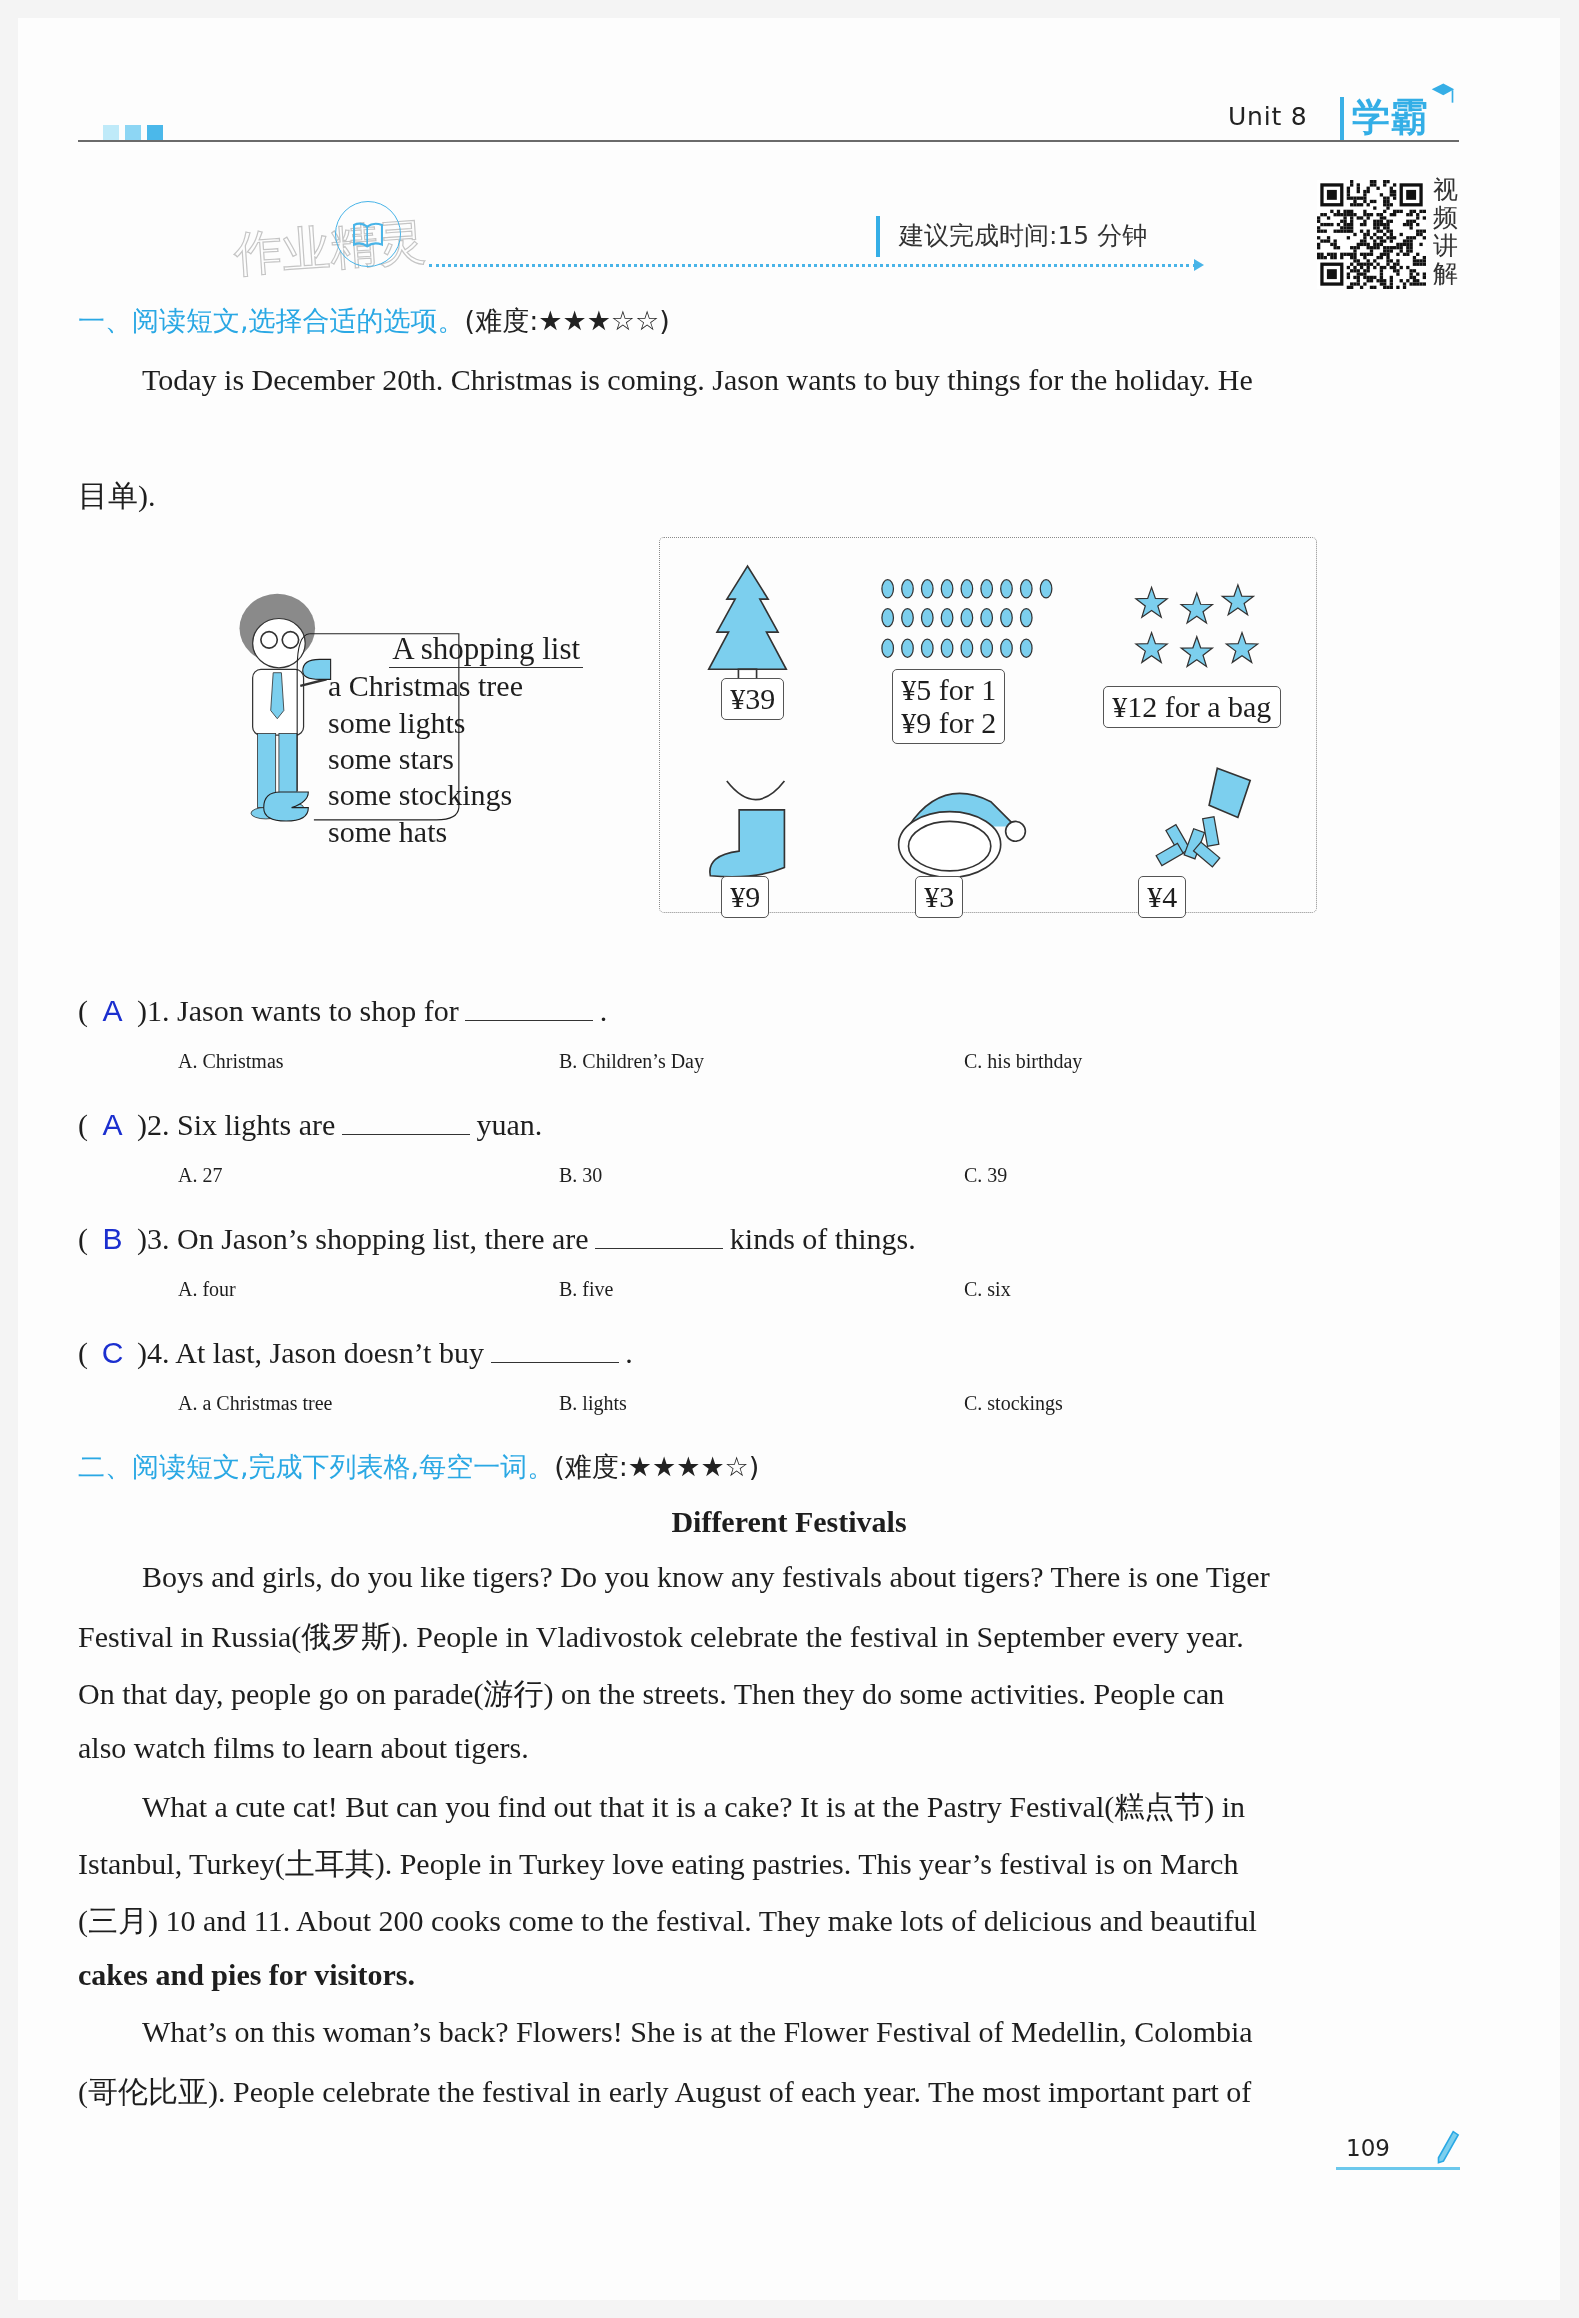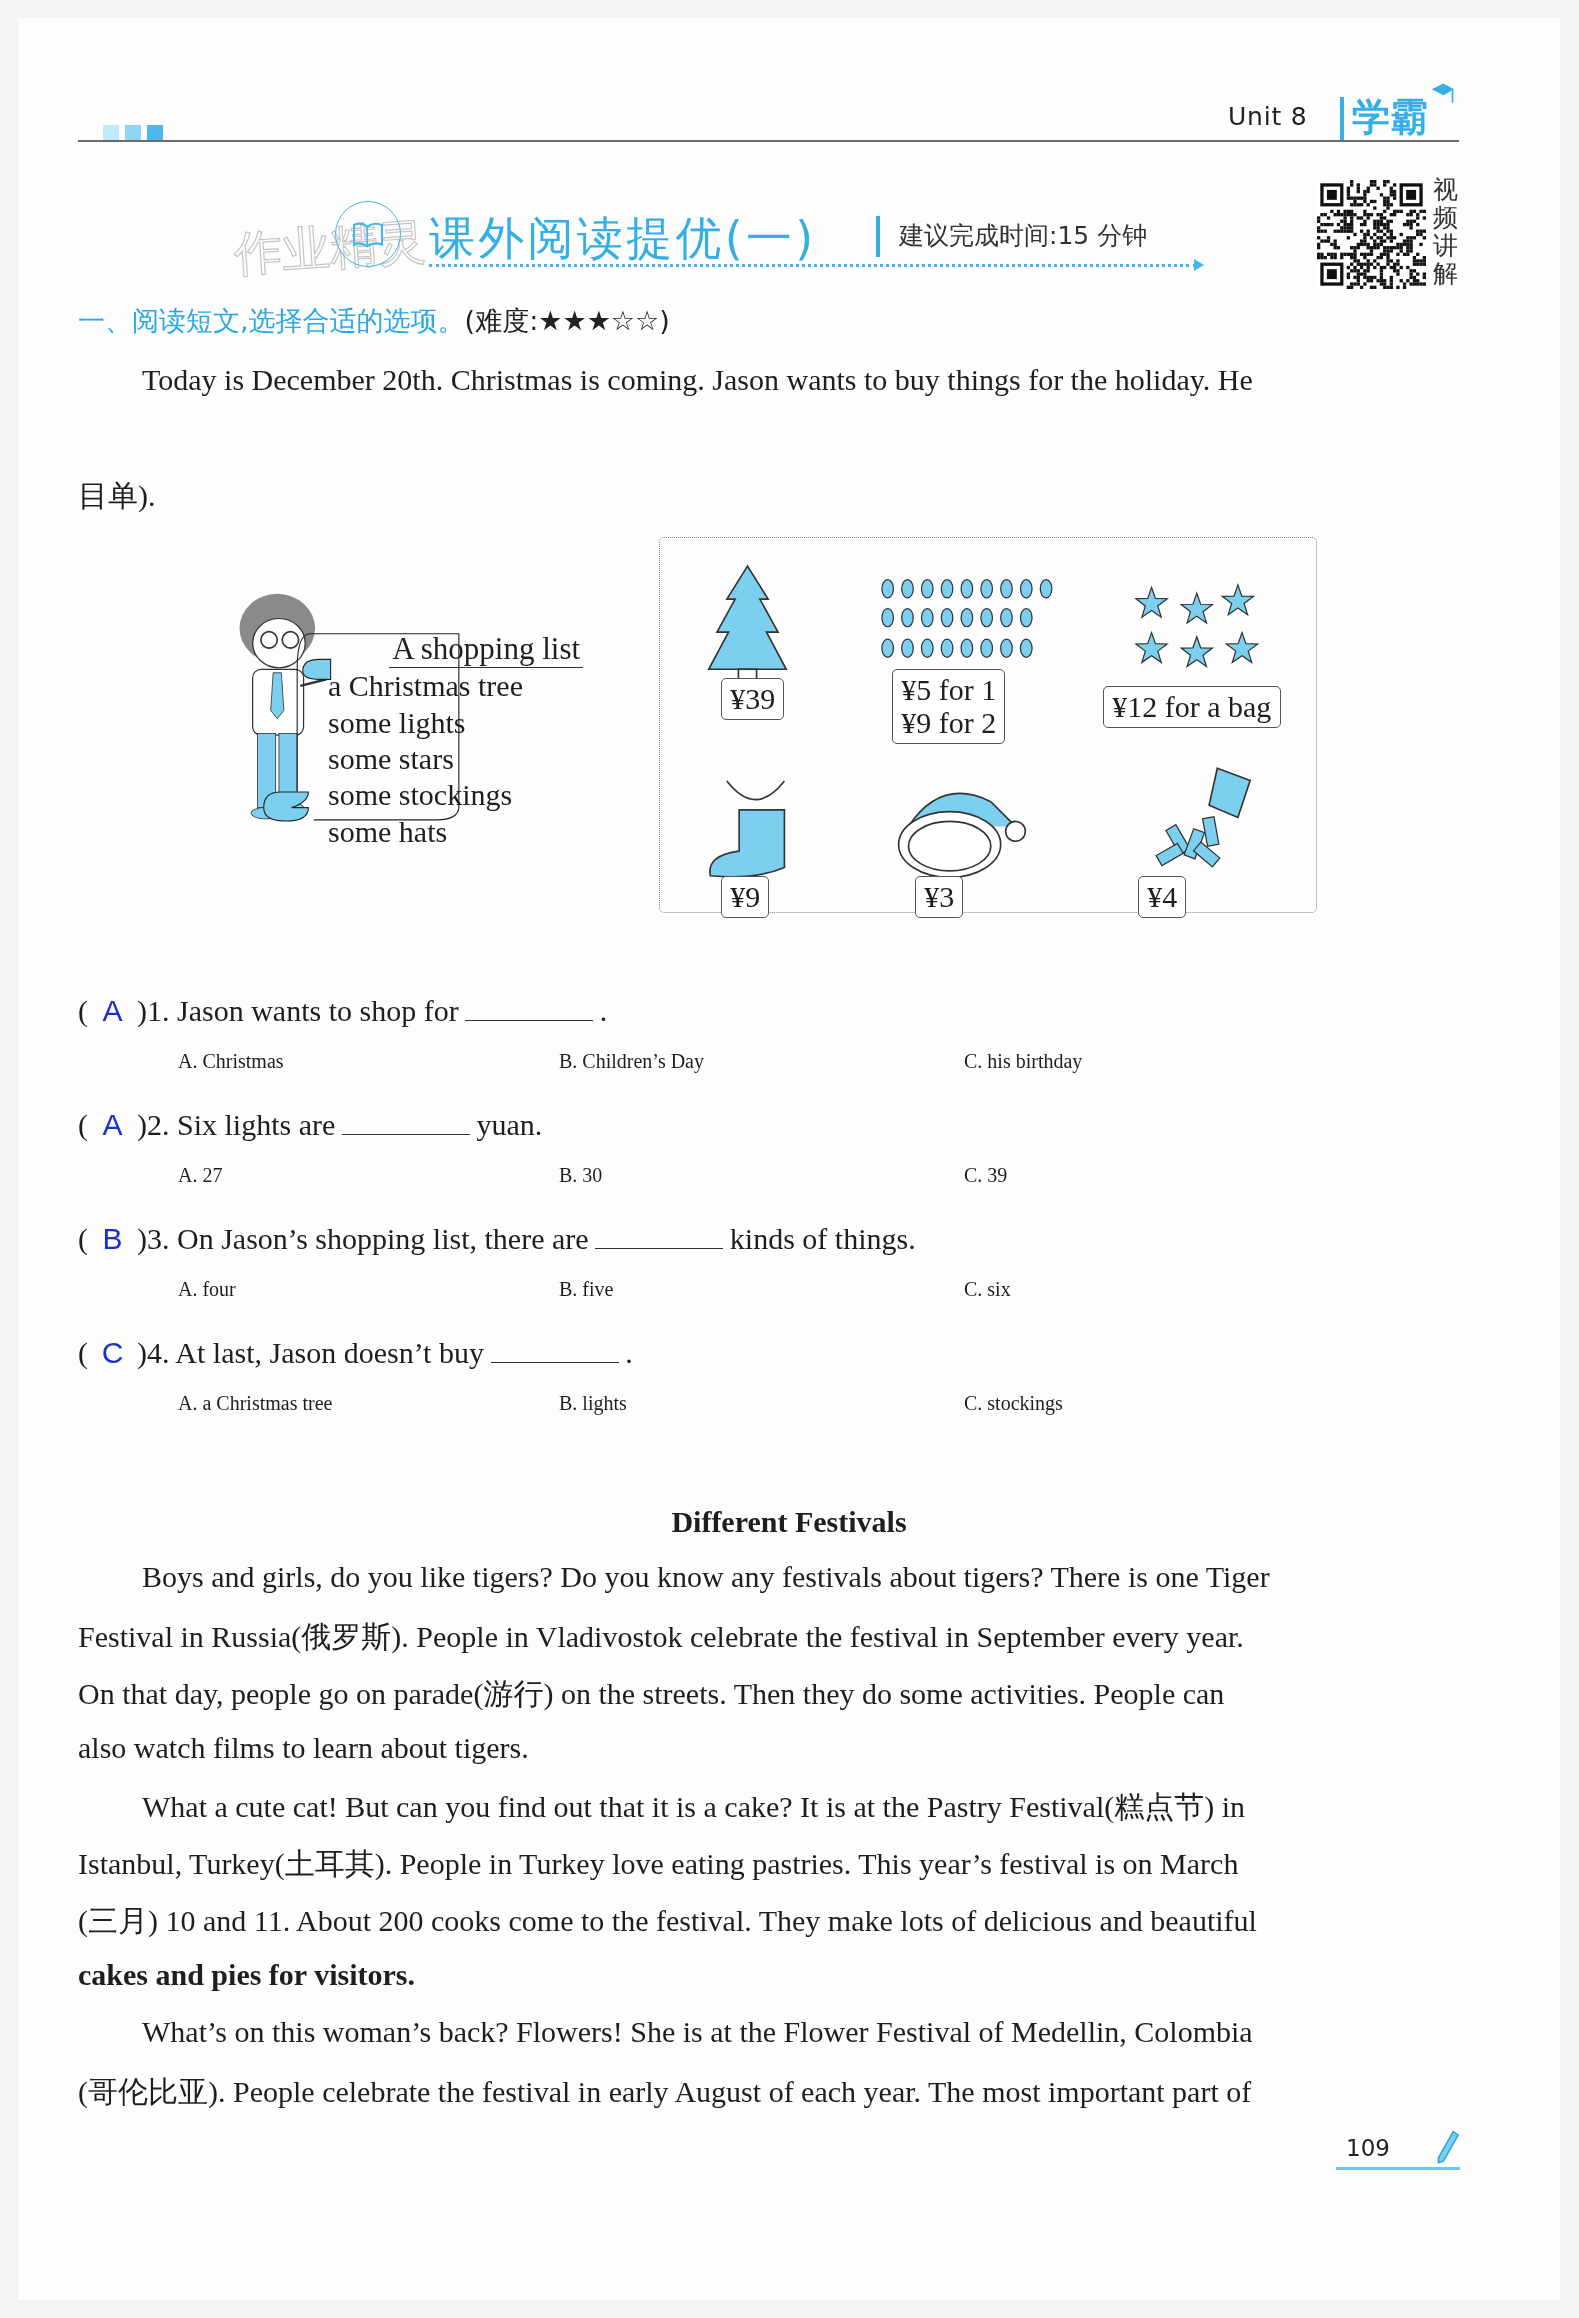--- a/index.html
+++ b/index.html
@@ -55,21 +55,20 @@
   </svg>
   <div class="rule" style="left:60px;top:122px"></div>
 
   <div class="wm" style="left:216px;top:198px">作业精灵</div>
   <div class="booki" style="left:317px;top:183px">
     <svg width="64" height="64" viewBox="0 0 78 78">
         <path d="M22,28 Q30,24 38,30 Q46,24 56,28 L56,52 Q46,48 38,54 Q30,48 22,52 Z" fill="none" stroke="#48b4e8" stroke-width="2.5"></path>
         <path d="M38,30 L38,54" stroke="#48b4e8" stroke-width="2"></path>
       </svg>
   </div>
-  <div class="title" style="left:411px;top:190px">课外阅读提优(一)</div>
   <div class="tbar" style="left:858px;top:198px"></div>
   <div class="ttime" style="left:881px;top:201px">建议完成时间:15 分钟</div>
   <div class="dots" style="left:411px;top:246px"></div>
   <div class="arrow" style="left:1176px;top:241px"></div>
 
   <svg class="qr" style="left:1299px;top:162px" viewBox="0 0 33 33">
     <rect x="0" y="0" width="33" height="33" fill="#fff"></rect>
     <g fill="#111">
       <rect x="1" y="1" width="7" height="7"></rect>
         <rect x="25" y="1" width="7" height="7"></rect>
@@ -588,20 +587,23 @@
       <div class="q" style="left: 60px; top: 1204px;"><span>(</span><span class="ans">B</span><span>)</span><span>3.</span> <span>On Jason’s shopping list, there are</span><span class="blank"></span><span>kinds of things.</span></div>
       <div class="opt" style="left: 124px; top: 1260px;">A. four</div>
       <div class="opt" style="left: 505px; top: 1260px;">B. five</div>
       <div class="opt" style="left: 910px; top: 1260px;">C. six</div>
       <div class="q" style="left: 60px; top: 1318px;"><span>(</span><span class="ans">C</span><span>)</span><span>4.</span> <span>At last, Jason doesn’t buy</span><span class="blank"></span><span>.</span></div>
       <div class="opt" style="left: 124px; top: 1374px;">A. a Christmas tree</div>
       <div class="opt" style="left: 505px; top: 1374px;">B. lights</div>
       <div class="opt" style="left: 910px; top: 1374px;">C. stockings</div>
     </div>
 
+  <div class="sec" style="left:60px;top:1431px">
+    <span>二、阅读短文,完成下列表格,每空一词。</span><span class="diff">(难度:★★★★☆)</span>
+  </div>
   <div class="heading2" style="top:1487px">Different Festivals</div>
   <div id="passage2">
       <div class="p in" style="left: 124px; width: 1318px; top: 1542px;">Boys and girls, do you like tigers? Do you know any festivals about tigers? There is one Tiger</div>
       <div class="p" style="left: 60px; width: 1381px; top: 1599px;">Festival in Russia(俄罗斯). People in Vladivostok celebrate the festival in September every year.</div>
       <div class="p" style="left: 60px; width: 1381px; top: 1656px;">On that day, people go on parade(游行) on the streets. Then they do some activities. People can</div>
       <div class="p" style="left: 60px; width: 1381px; top: 1713px;">also watch films to learn about tigers.</div>
       <div class="p in" style="left: 124px; width: 1318px; top: 1769px;">What a cute cat! But can you find out that it is a cake? It is at the Pastry Festival(糕点节) in</div>
       <div class="p" style="left: 60px; width: 1381px; top: 1826px;">Istanbul, Turkey(土耳其). People in Turkey love eating pastries. This year’s festival is on March</div>
       <div class="p" style="left: 60px; width: 1381px; top: 1883px;">(三月) 10 and 11. About 200 cooks come to the festival. They make lots of delicious and beautiful</div>
       <div class="p" style="left: 60px; width: 1381px; top: 1940px; font-weight: bold;">cakes and pies for visitors.</div>

